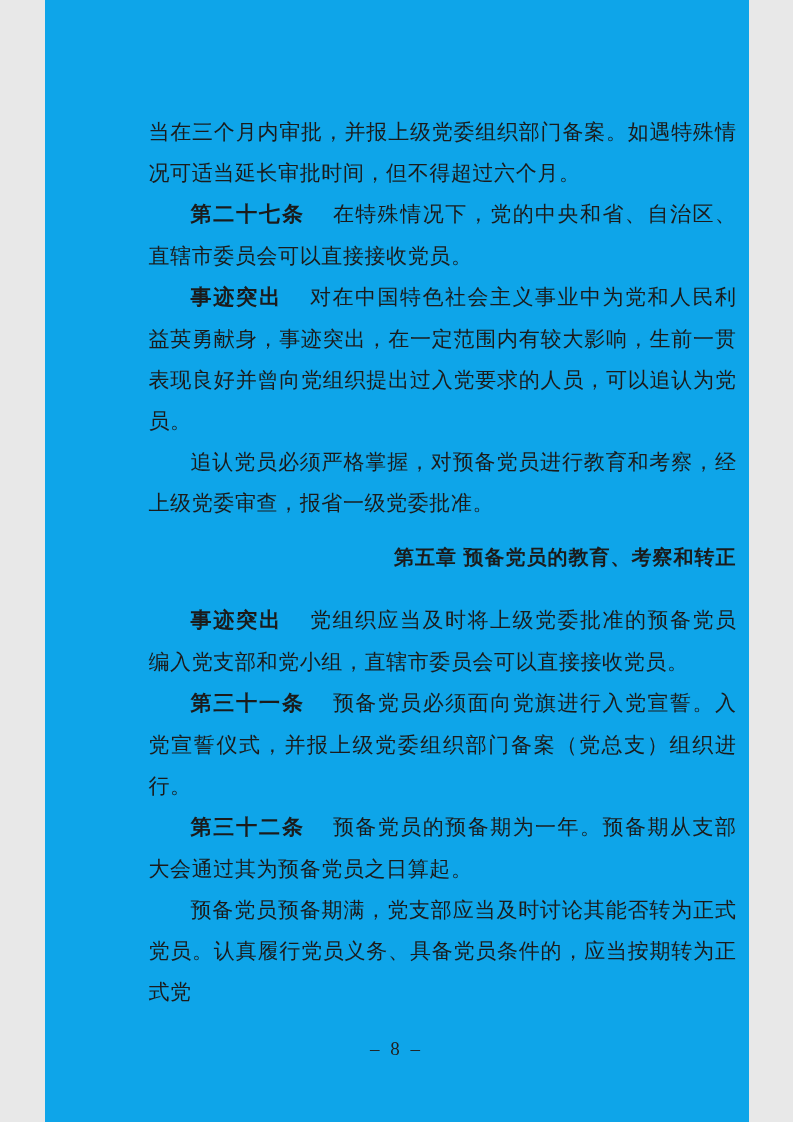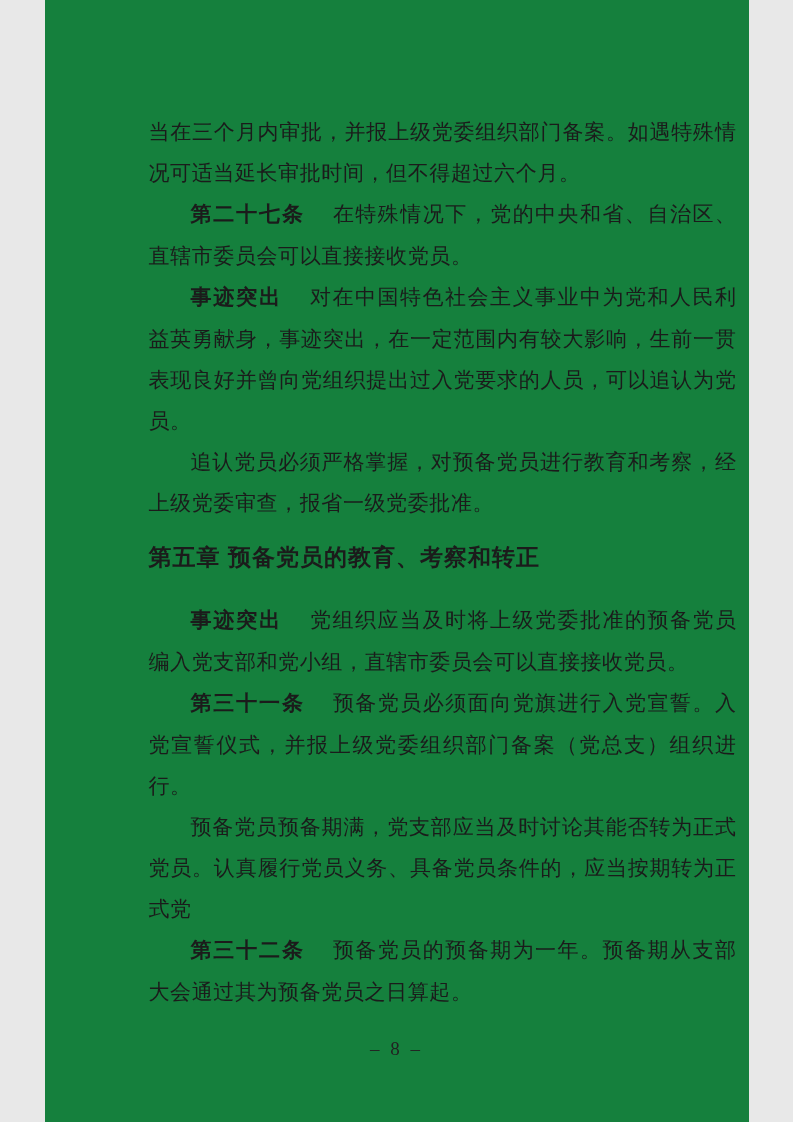--- a/index.html
+++ b/index.html
@@ -5,21 +5,21 @@
   html, body {
     margin: 0;
     padding: 0;
     background: #e8e8e8;
   }
   .page {
     position: relative;
     width: 704px;
     height: 1122px;
     margin: 0 auto;
-    background: #15803d;
+    background: #0ea5e9;
     color: #1b1b1b;
     font-family: "Liberation Serif", "DejaVu Serif", serif;
     overflow: hidden;
   }
   .body-text {
     position: absolute;
     left: 104px;
     top: 112px;
     width: 588px;
     font-size: 21px;
@@ -37,23 +37,23 @@
   }
   .lead {
     font-family: Liberation Mono, monospace;
     font-weight: 700;
     margin-right: 28px;
     letter-spacing: 1px;
   }
   .chapter-heading {
     font-family: "Liberation Sans", "DejaVu Sans", sans-serif;
     font-weight: 700;
-    font-size: 23px;
+    font-size: 20px;
     line-height: 42px;
-    text-align: left;
+    text-align: right;
     text-indent: 0;
     letter-spacing: 1px;
     margin: 12px 0 22px 0;
   }
   .page-footer {
     position: absolute;
     left: 0;
     right: 0;
     top: 1038px;
     text-align: center;
@@ -77,21 +77,21 @@
 
     <p class="para indented">追认党员必须严格掌握，对预备党员进行教育和考察，经上级党委审查，报省一级党委批准。</p>
 
     <h2 class="chapter-heading">第五章 预备党员的教育、考察和转正</h2>
 
     <p class="para indented"><span class="lead">事迹突出</span><span>党组织应当及时将上级党委批准的预备党员编入党支部和党小组，直辖市委员会可以直接接收党员。</span></p>
 
     <p class="para indented"><span class="lead">第三十一条</span><span>预备党员必须面向党旗进行入党宣誓。入党宣誓仪式，并报上级党委组织部门备案（党总支）组织进行。</span></p>
 
 
+    <p class="para indented"><span class="lead">第三十二条</span><span>预备党员的预备期为一年。预备期从支部大会通过其为预备党员之日算起。</span></p>
+
     <p class="para indented">预备党员预备期满，党支部应当及时讨论其能否转为正式党员。认真履行党员义务、具备党员条件的，应当按期转为正式党</p>
-
-    <p class="para indented"><span class="lead">第三十二条</span><span>预备党员的预备期为一年。预备期从支部大会通过其为预备党员之日算起。</span></p>
 
   </main>
 
   <footer class="page-footer">– 8 –</footer>
 
 </div>
 
 </body></html>

